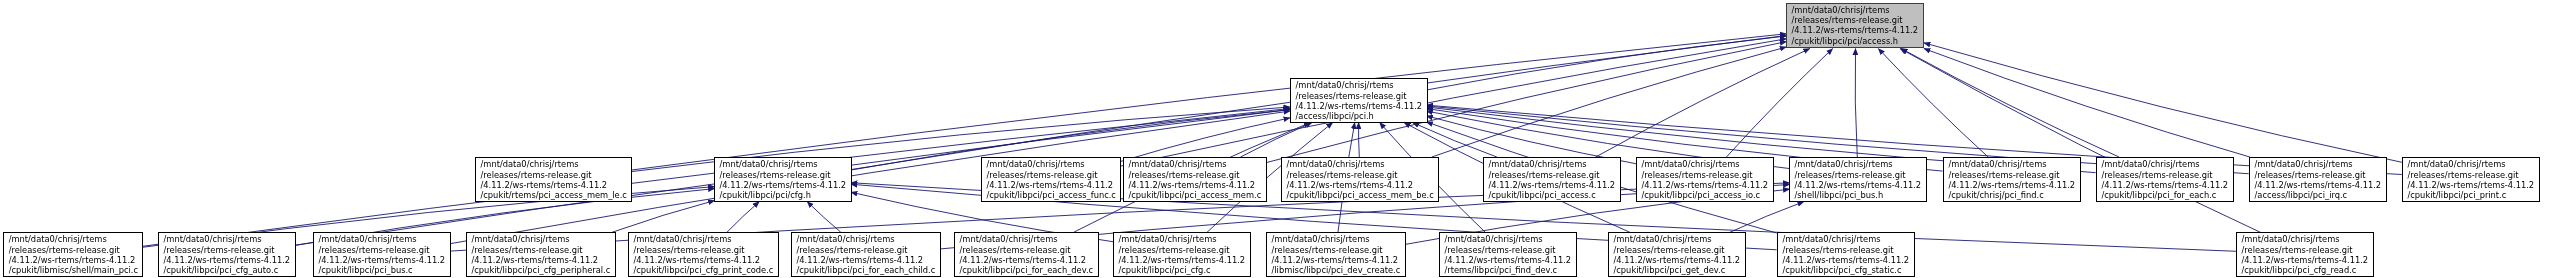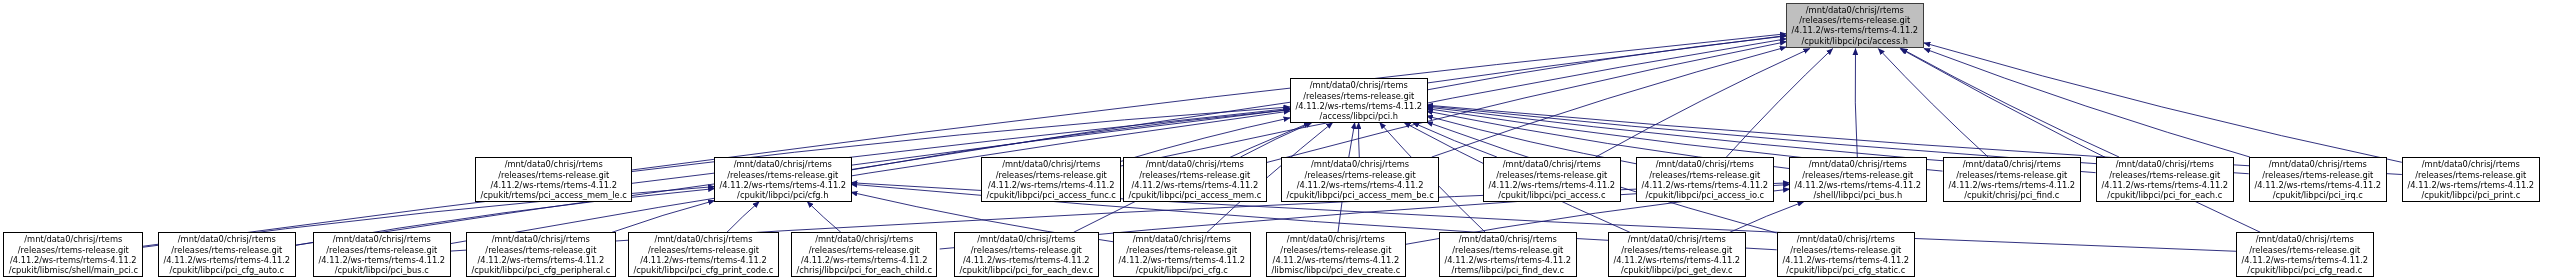--- a/index.html
+++ b/index.html
@@ -1,20 +1,20 @@
 <!DOCTYPE html>
 <html style="font-size:10.2px"><head>
 <meta charset="utf-8">
 <style>
   html,body{margin:0;padding:0;background:#ffffff;}
   #stage{position:relative;width:2576px;height:279px;background:#ffffff;overflow:hidden;
          font-family:"DejaVu Sans","Liberation Sans",sans-serif;}
   #edge-layer{position:absolute;left:0;top:0;width:2576px;height:279px;pointer-events:none;}
   .node{position:absolute;background:#ffffff;border:0.6px solid #000000;
-        padding:1.3px 4.5px;font-size:8.3px;line-height:10.2px;text-align:center;
+        padding:1.3px 4.5px;font-size:8.3px;line-height:10.2px;
         white-space:nowrap;color:#000000;cursor:pointer;box-sizing:border-box;}
   .node.highlight{background:#bfbfbf;border:1.3px solid #3d3d3d;}
   .node div{pointer-events:none;}
 </style>
 </head>
 <body>
 
 <div id="stage">
   <svg id="edge-layer" width="2576" height="279" viewBox="0 0 4038 437" xmlns="http://www.w3.org/2000/svg">
     <defs>
@@ -142,21 +142,21 @@
     <div class="node" id="n-for_each_c" style="left: 2096px; top: 157px;">
       <div>/mnt/data0/chrisj/rtems</div>
       <div>/releases/rtems-release.git</div>
       <div>/4.11.2/ws-rtems/rtems-4.11.2</div>
       <div>/cpukit/libpci/pci_for_each.c</div>
     </div>
     <div class="node" id="n-irq_c" style="left: 2249px; top: 157px;">
       <div>/mnt/data0/chrisj/rtems</div>
       <div>/releases/rtems-release.git</div>
       <div>/4.11.2/ws-rtems/rtems-4.11.2</div>
-      <div>/cpukit/libpci/pci_irq.c</div>
+      <div>/access/libpci/pci_irq.c</div>
     </div>
     <div class="node" id="n-print_c" style="left: 2402px; top: 157px;">
       <div>/mnt/data0/chrisj/rtems</div>
       <div>/releases/rtems-release.git</div>
       <div>/4.11.2/ws-rtems/rtems-4.11.2</div>
       <div>/cpukit/libpci/pci_print.c</div>
     </div>
     <div class="node" id="n-main_pci_c" style="left: 3.2px; top: 232px;">
       <div>/mnt/data0/chrisj/rtems</div>
       <div>/releases/rtems-release.git</div>
@@ -184,21 +184,21 @@
     <div class="node" id="n-cfg_print_code_c" style="left: 628px; top: 232px;">
       <div>/mnt/data0/chrisj/rtems</div>
       <div>/releases/rtems-release.git</div>
       <div>/4.11.2/ws-rtems/rtems-4.11.2</div>
       <div>/cpukit/libpci/pci_cfg_print_code.c</div>
     </div>
     <div class="node" id="n-for_each_child_c" style="left: 791px; top: 232px;">
       <div>/mnt/data0/chrisj/rtems</div>
       <div>/releases/rtems-release.git</div>
       <div>/4.11.2/ws-rtems/rtems-4.11.2</div>
-      <div>/chrisj/libpci/pci_for_each_child.c</div>
+      <div>/cpukit/libpci/pci_for_each_child.c</div>
     </div>
     <div class="node" id="n-for_each_dev_c" style="left: 954px; top: 232px;">
       <div>/mnt/data0/chrisj/rtems</div>
       <div>/releases/rtems-release.git</div>
       <div>/4.11.2/ws-rtems/rtems-4.11.2</div>
       <div>/cpukit/libpci/pci_for_each_dev.c</div>
     </div>
     <div class="node" id="n-cfg_c" style="left: 1113px; top: 232px;">
       <div>/mnt/data0/chrisj/rtems</div>
       <div>/releases/rtems-release.git</div>

